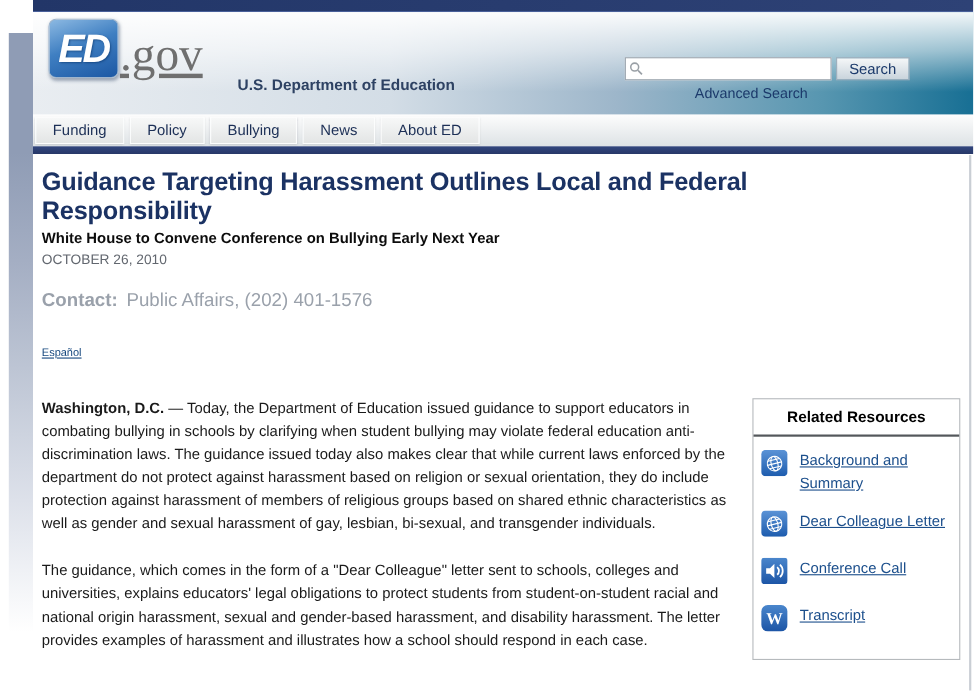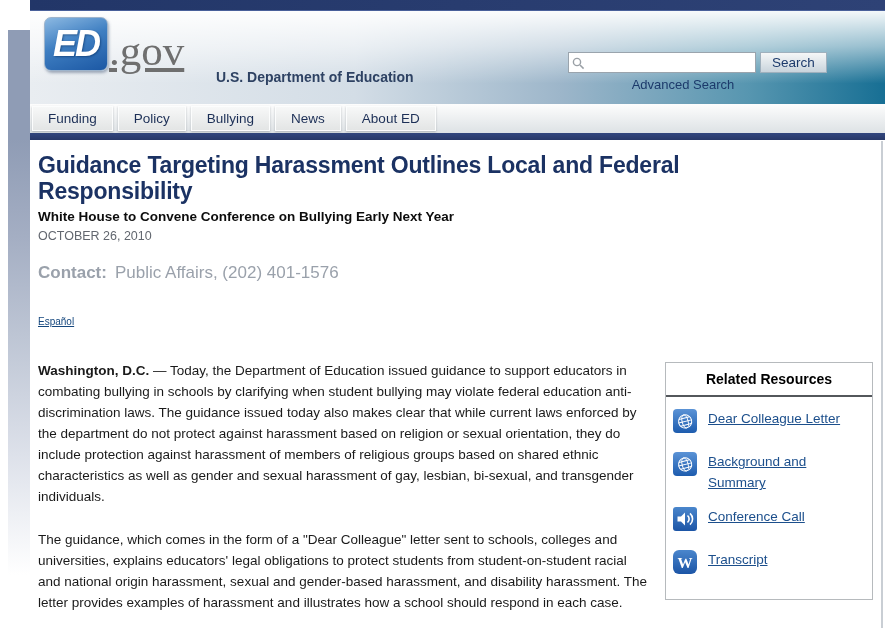--- a/index.html
+++ b/index.html
@@ -53,21 +53,21 @@
   .date { margin-top:5px; font-size:12.5px; color:#62676f; }
   .contact-row { margin-top:20px; font-size:17px; color:#9aa1ab; }
   .contact-row .lbl { font-weight:bold; margin-right:8px; }
   .lang-link { display:inline-block; margin-top:33px; font-size:10px; color:#15477e; }
 
   .article-body { margin-top:31px; font-size:13.5px; line-height:21px; color:#1a1a1a; }
   .article-body p { margin-bottom:22px; }
   .lead { font-weight:bold; }
 
   
-  .related-box { float:right; width:208px; border:1px solid #b6babd; background:#fff; margin:2px 0 16px 16px; }
+  .related-box { float:right; width:189px; border:1px solid #b6babd; background:#fff; margin:2px 0 16px 16px; }
   .related-head { text-align:center; font-size:14px; font-weight:bold; color:#000;
     padding:6px 0 5px; border-bottom:2px solid #53575b; }
   .related-list { padding:12px 8px 10px 7px; }
   .related-item { display:flex; align-items:flex-start; gap:11px; margin-bottom:13px; }
   .related-item:last-child { margin-bottom:9px; }
   .related-item a { color:#1c4f8c; font-size:13.5px; line-height:1.55; }
   .ric { flex:0 0 24px; }
 </style>
 </head>
 <body>
@@ -125,20 +125,42 @@
       <div class="article-body">
 
         <aside class="related-box">
           <div class="related-head">Related Resources</div>
           <div class="related-list">
 
             <div class="related-item">
               <span class="ric">
                 <svg width="24" height="24" viewBox="0 0 24 24">
                   <defs>
+                      <linearGradient id="g2" x1="0" y1="0" x2="0" y2="1">
+                    <stop offset="0" stop-color="#5b93d6"></stop>
+                        <stop offset="1" stop-color="#1d5cae"></stop>
+                      </linearGradient>
+                    </defs>
+                  <rect width="24" height="24" rx="4" fill="url(#g2)"></rect>
+                  <g stroke="#fff" stroke-width="1" fill="none" transform="rotate(-14 12 12)">
+                    <circle cx="12" cy="12.5" r="6.6"></circle>
+                    <ellipse cx="12" cy="12.5" rx="3" ry="6.6"></ellipse>
+                    <line x1="5.4" y1="12.5" x2="18.6" y2="12.5"></line>
+                    <line x1="6.6" y1="9" x2="17.4" y2="9"></line>
+                    <line x1="6.6" y1="16" x2="17.4" y2="16"></line>
+                  </g>
+                </svg>
+              </span>
+              <a href="#">Background and Summary</a>
+            </div>
+
+            <div class="related-item">
+              <span class="ric">
+                <svg width="24" height="24" viewBox="0 0 24 24">
+                  <defs>
                       <linearGradient id="g1" x1="0" y1="0" x2="0" y2="1">
                     <stop offset="0" stop-color="#5b93d6"></stop>
                         <stop offset="1" stop-color="#1d5cae"></stop>
                       </linearGradient>
                     </defs>
                   <rect width="24" height="24" rx="4" fill="url(#g1)"></rect>
                   <g stroke="#fff" stroke-width="1" fill="none" transform="rotate(-14 12 12)">
                     <circle cx="12" cy="12.5" r="6.6"></circle>
                     <ellipse cx="12" cy="12.5" rx="3" ry="6.6"></ellipse>
                     <line x1="5.4" y1="12.5" x2="18.6" y2="12.5"></line>
@@ -147,42 +169,20 @@
                   </g>
                 </svg>
               </span>
               <a href="#">Dear Colleague Letter</a>
             </div>
 
             <div class="related-item">
               <span class="ric">
                 <svg width="24" height="24" viewBox="0 0 24 24">
                   <defs>
-                      <linearGradient id="g2" x1="0" y1="0" x2="0" y2="1">
-                    <stop offset="0" stop-color="#5b93d6"></stop>
-                        <stop offset="1" stop-color="#1d5cae"></stop>
-                      </linearGradient>
-                    </defs>
-                  <rect width="24" height="24" rx="4" fill="url(#g2)"></rect>
-                  <g stroke="#fff" stroke-width="1" fill="none" transform="rotate(-14 12 12)">
-                    <circle cx="12" cy="12.5" r="6.6"></circle>
-                    <ellipse cx="12" cy="12.5" rx="3" ry="6.6"></ellipse>
-                    <line x1="5.4" y1="12.5" x2="18.6" y2="12.5"></line>
-                    <line x1="6.6" y1="9" x2="17.4" y2="9"></line>
-                    <line x1="6.6" y1="16" x2="17.4" y2="16"></line>
-                  </g>
-                </svg>
-              </span>
-              <a href="#">Background and Summary</a>
-            </div>
-
-            <div class="related-item">
-              <span class="ric">
-                <svg width="24" height="24" viewBox="0 0 24 24">
-                  <defs>
                       <linearGradient id="g3" x1="0" y1="0" x2="0" y2="1">
                     <stop offset="0" stop-color="#4a86cc"></stop>
                         <stop offset="1" stop-color="#1c55a6"></stop>
                       </linearGradient>
                     </defs>
                   <rect width="24" height="24" rx="3" fill="url(#g3)"></rect>
                   <polygon points="4.5,9.5 8,9.5 12,5.5 12,18.5 8,14.5 4.5,14.5" fill="#fff"></polygon>
                   <path d="M14.5 8.5 a4.6 4.6 0 0 1 0 7" stroke="#fff" stroke-width="1.6" fill="none"></path>
                   <path d="M17 6.3 a7.6 7.6 0 0 1 0 11.4" stroke="#fff" stroke-width="1.6" fill="none"></path>
                 </svg>

